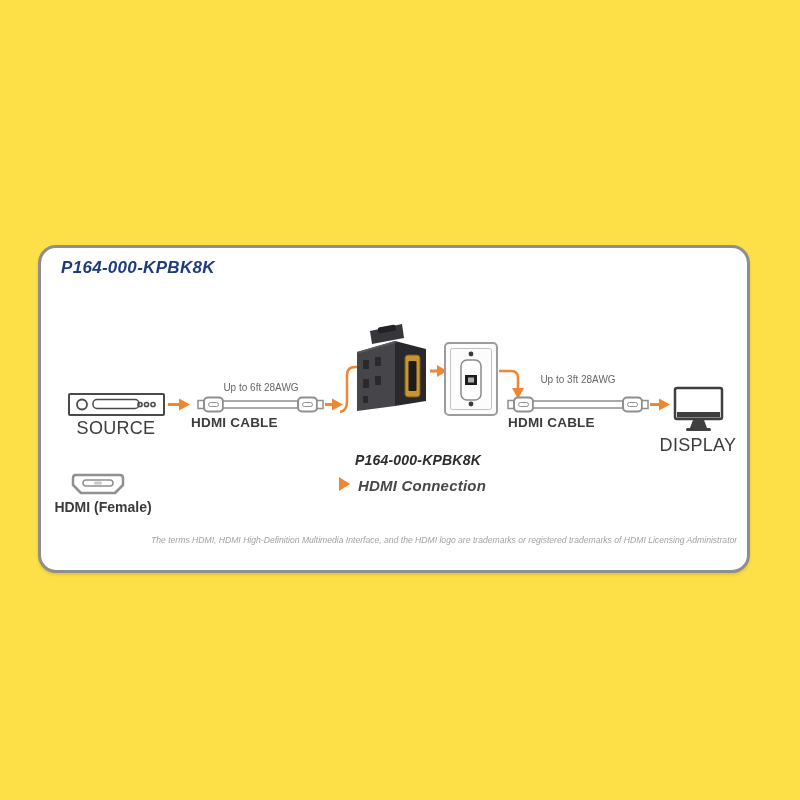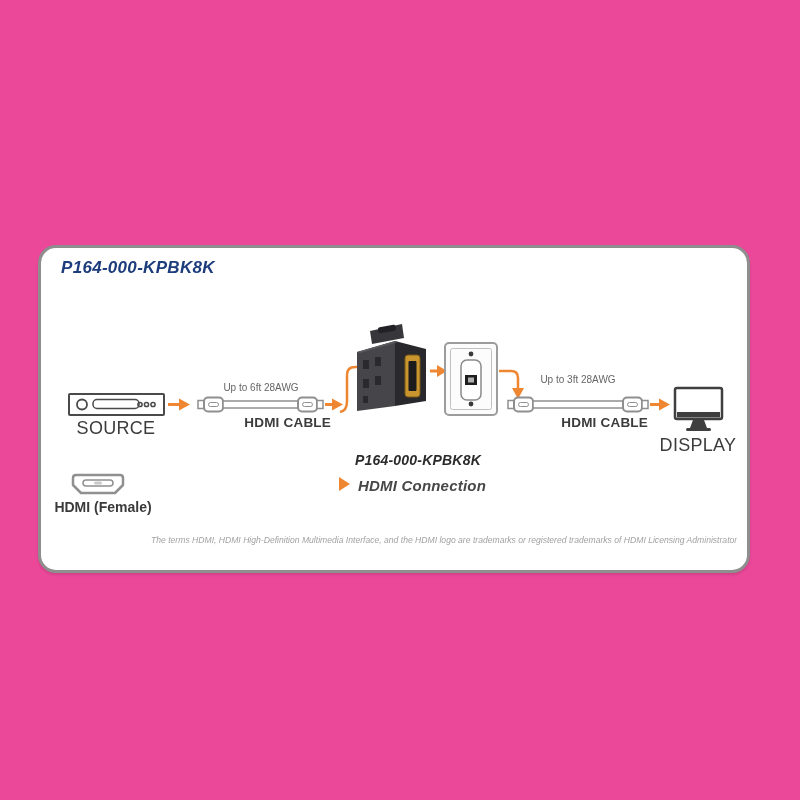--- a/index.html
+++ b/index.html
@@ -1,27 +1,27 @@
 <!DOCTYPE html>
 <html><head>
 <meta charset="utf-8">
 <style>
   html,body{margin:0;padding:0;background:#fdfdfd;}
-  .stage{position:relative;width:800px;height:800px;background:#ec4899;overflow:hidden;
+  .stage{position:relative;width:800px;height:800px;background:#fde047;overflow:hidden;
          font-family:"Liberation Sans",sans-serif;}
   .panel{position:absolute;left:38px;top:245px;width:706px;height:322px;background:#ffffff;
          border:3px solid #8e8e8e;border-radius:18px;box-shadow:0 2px 3px rgba(0,0,0,.12);}
   .panel-inner{position:relative;width:100%;height:100%;}
   svg.gfx{position:absolute;left:0;top:0;z-index:0;}
   .lbl{position:absolute;z-index:1;color:#3f3f3f;}
   .title{left:20px;top:10px;font-size:17px;font-weight:bold;font-style:italic;
          color:#1d3c7c;letter-spacing:.3px;}
   .node-label{font-weight:normal;font-size:18px;text-align:center;letter-spacing:.3px;color:#3c3c3c;}
   .src-label{left:25px;top:170px;width:100px;}
-  .cable-label{font-weight:bold;font-size:13.5px;text-align:right;letter-spacing:.2px;color:#3c3c3c;}
+  .cable-label{font-weight:bold;font-size:13.5px;text-align:left;letter-spacing:.2px;color:#3c3c3c;}
   .cable-label-left{left:150px;top:167px;width:140px;}
   .cable-label-right{left:467px;top:167px;width:140px;}
   .spec{font-size:10px;color:#666;text-align:center;}
   .spec-left{left:150px;top:134px;width:140px;}
   .spec-right{left:467px;top:126px;width:140px;}
   .disp-label{left:607px;top:187px;width:100px;}
   .model-label{left:277px;top:204px;width:200px;text-align:center;font-size:14px;
                font-weight:bold;font-style:italic;color:#2b2b2b;letter-spacing:.2px;}
   .connection{left:298px;top:229px;display:flex;align-items:flex-start;}
   .conn-tri{width:0;height:0;border-left:11px solid #ef8632;border-top:7px solid transparent;

